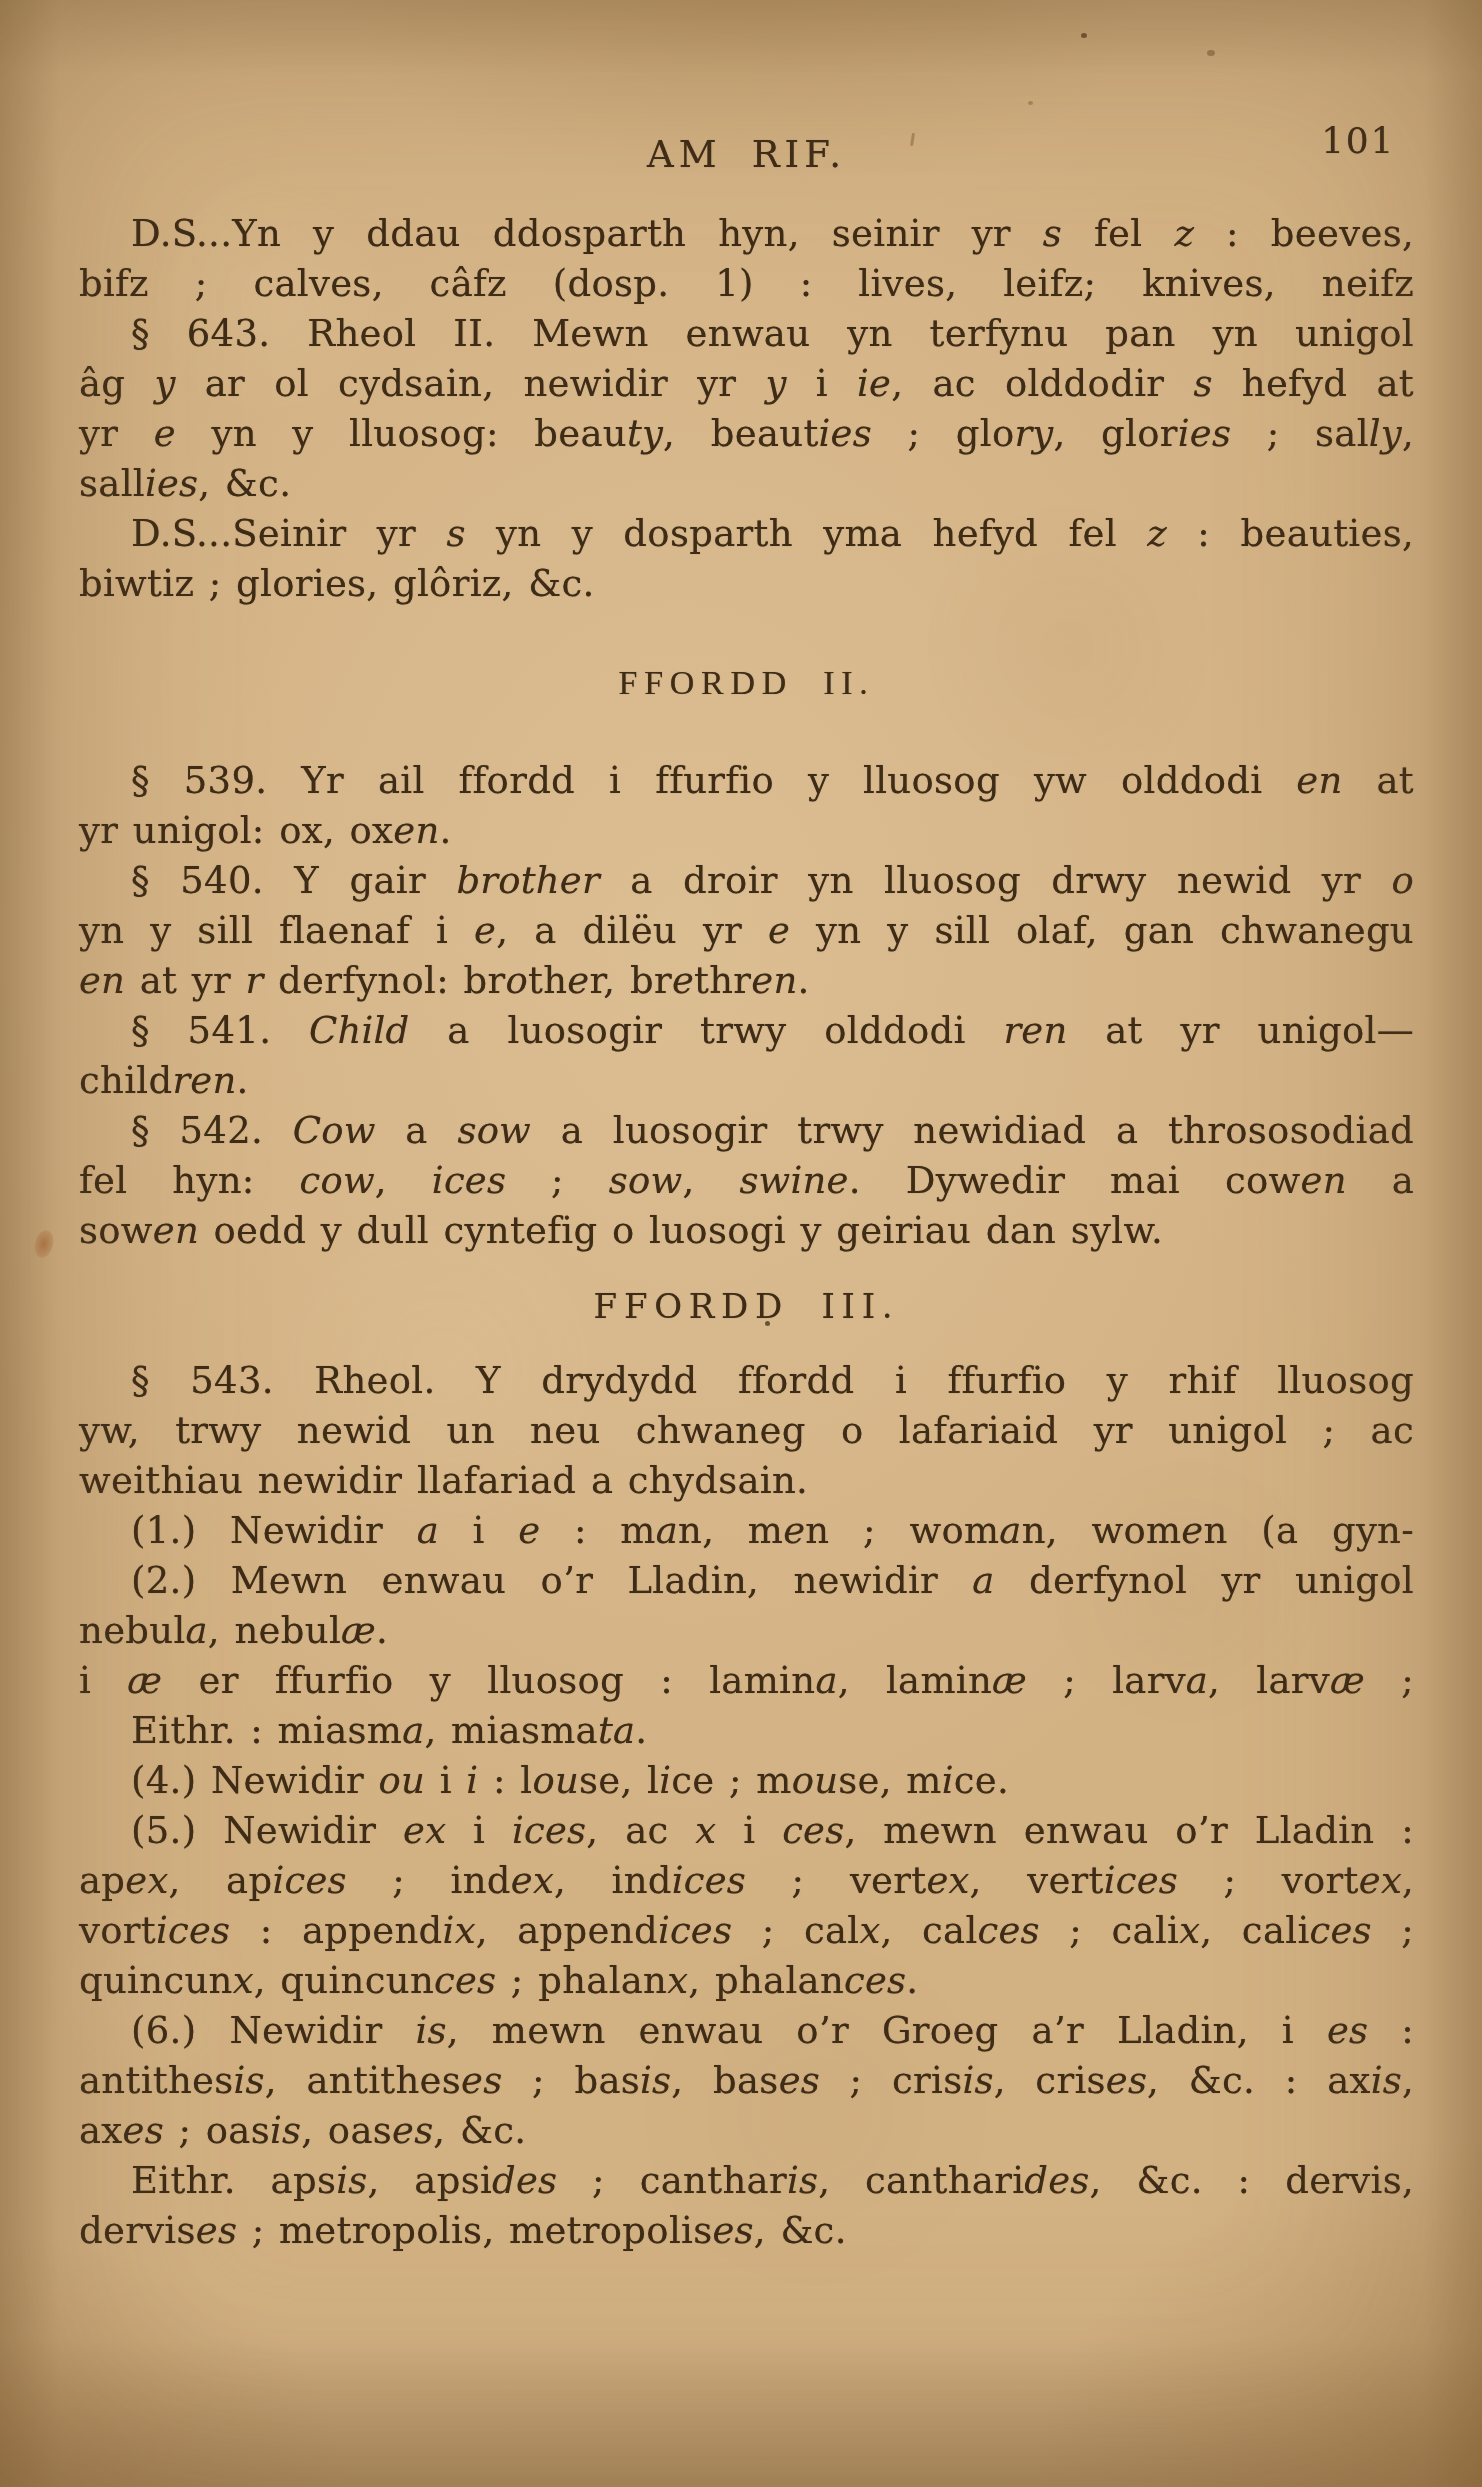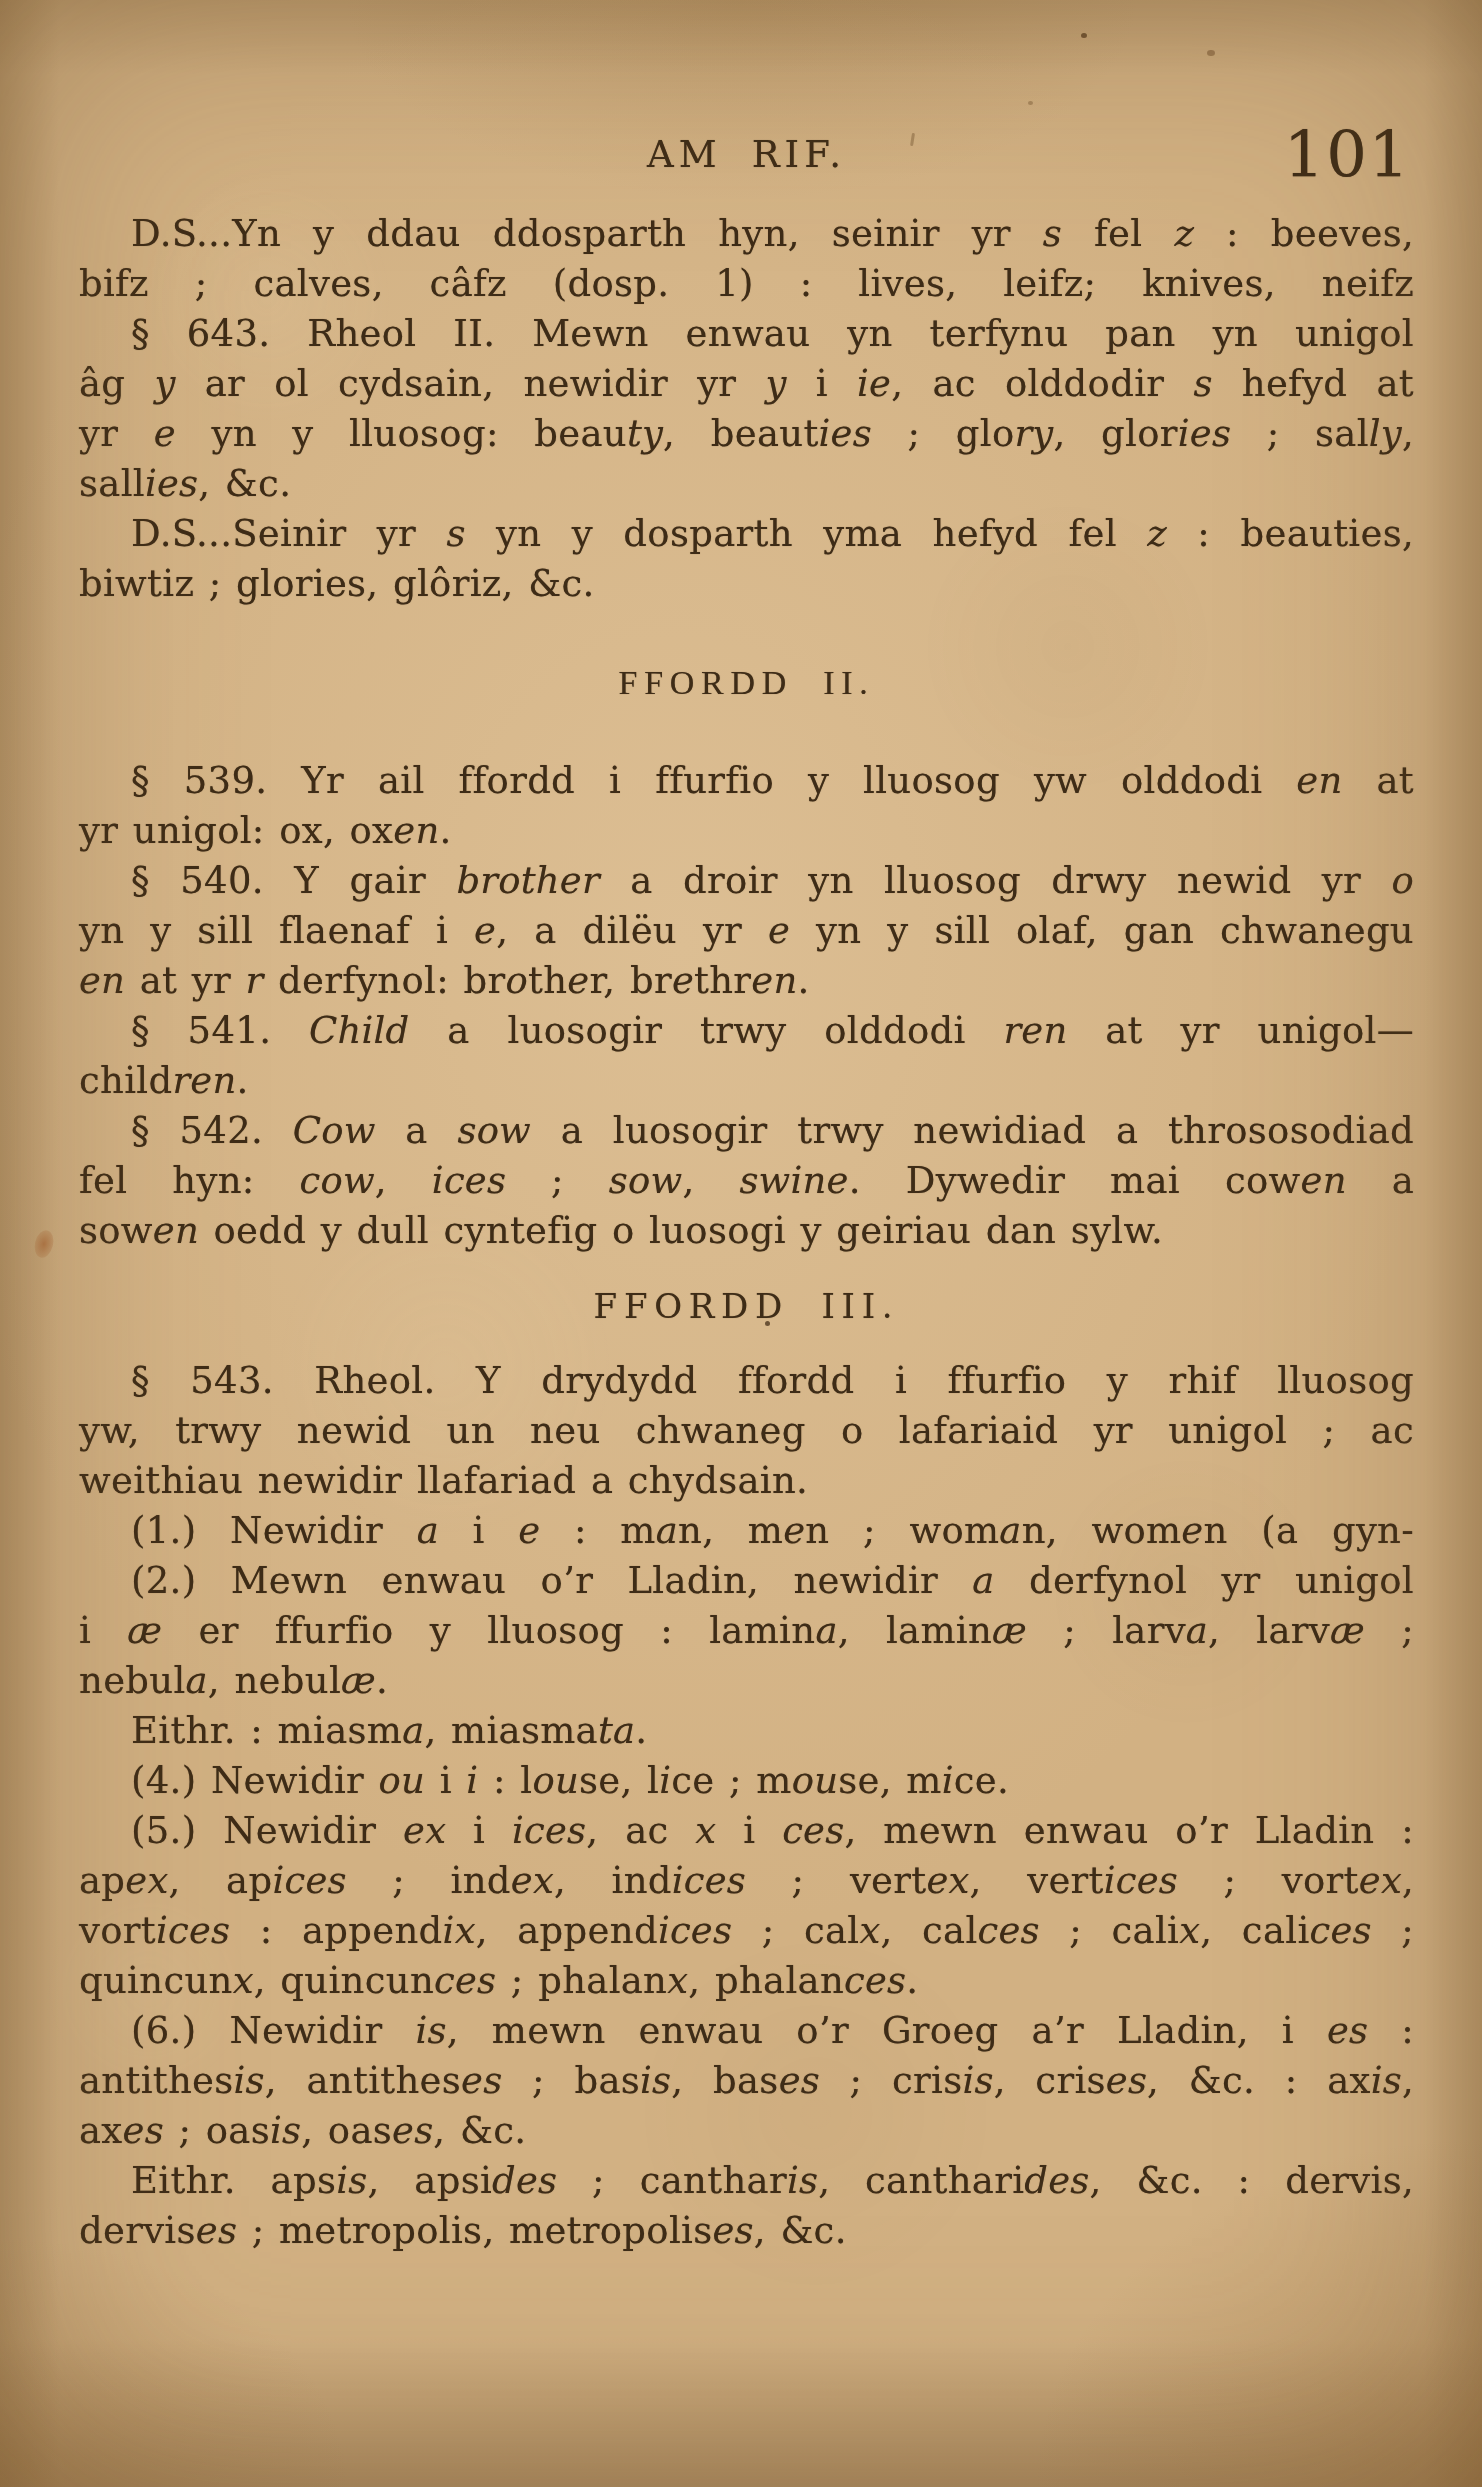--- a/index.html
+++ b/index.html
@@ -43,22 +43,22 @@
   }
 
   header{position:absolute;left:0;top:0;width:100%;}
   .running-title{
     position:absolute;left:79px;top:136px;width:1335px;
     text-align:center;font-size:37px;line-height:1;
     letter-spacing:5px;word-spacing:13.3px;
     text-shadow:0 0 0.8px rgba(62,44,23,.6);
   }
   .page-number{
-    position:absolute;right:72px;top:123px;
-    font-size:64px;line-height:1;letter-spacing:1.7px;
+    position:absolute;right:88px;top:123px;
+    font-size:36px;line-height:1;letter-spacing:1.7px;
     text-shadow:0 0 0.8px rgba(62,44,23,.6);
   }
 
   main{
     position:absolute;left:79px;top:209px;width:1335px;
     font-size:37px;
     letter-spacing:0.3px;word-spacing:2.5px;
     text-shadow:0 0 0.8px rgba(62,44,23,.55);
   }
   .line{height:50px;line-height:50px;white-space:nowrap;}
@@ -115,22 +115,22 @@
       <div class="line">child<i>ren</i>.</div>
       <div class="line indent just">§ 542.  <i>Cow</i> a <i>sow</i> a luosogir trwy newidiad a thrososodiad</div>
       <div class="line just">fel hyn: <i>cow</i>, <i>ices</i> ; <i>sow</i>, <i>swine</i>.  Dywedir mai cow<i>en</i> a</div>
       <div class="line">sow<i>en</i> oedd y dull cyntefig o luosogi y geiriau dan sylw.</div>
       <div class="section-heading heading-2">FFORDD III.</div>
       <div class="line indent just">§ 543.  Rheol.   Y drydydd ffordd i ffurfio y rhif lluosog</div>
       <div class="line just">yw, trwy newid un neu chwaneg o lafariaid yr unigol ; ac</div>
       <div class="line">weithiau newidir llafariad a chydsain.</div>
       <div class="line indent just">(1.)  Newidir <i>a</i> i <i>e</i> : m<i>a</i>n, m<i>e</i>n ; wom<i>a</i>n, wom<i>e</i>n (a gyn-</div>
       <div class="line indent just">(2.)  Mewn enwau o’r Lladin, newidir <i>a</i> derfynol yr unigol</div>
+      <div class="line">nebul<i>a</i>, nebul<i>æ</i>.</div>
       <div class="line just">i <i>æ</i> er ffurfio y lluosog :  lamin<i>a</i>, lamin<i>æ</i> ;  larv<i>a</i>, larv<i>æ</i> ;</div>
-      <div class="line">nebul<i>a</i>, nebul<i>æ</i>.</div>
       <div class="line indent">Eithr. :  miasm<i>a</i>, miasma<i>ta</i>.</div>
       <div class="line indent">(4.)  Newidir <i>ou</i> i <i>i</i> :  l<i>ou</i>se, l<i>i</i>ce ;  m<i>ou</i>se, m<i>i</i>ce.</div>
       <div class="line indent just">(5.)  Newidir <i>ex</i> i <i>ices</i>, ac <i>x</i> i <i>ces</i>, mewn enwau o’r Lladin :</div>
       <div class="line just">ap<i>ex</i>, ap<i>ices</i> ;  ind<i>ex</i>, ind<i>ices</i> ;  vert<i>ex</i>, vert<i>ices</i> ;  vort<i>ex</i>,</div>
       <div class="line just">vort<i>ices</i> : append<i>ix</i>, append<i>ices</i> ;  cal<i>x</i>, cal<i>ces</i> ;  cali<i>x</i>, cali<i>ces</i> ;</div>
       <div class="line">quincun<i>x</i>, quincun<i>ces</i> ;  phalan<i>x</i>, phalan<i>ces</i>.</div>
       <div class="line indent just">(6.)  Newidir <i>is</i>, mewn enwau o’r Groeg a’r Lladin, i <i>es</i> :</div>
       <div class="line just">antithes<i>is</i>, antithes<i>es</i> ;  bas<i>is</i>, bas<i>es</i> ;  cris<i>is</i>, cris<i>es</i>, &amp;c. :  ax<i>is</i>,</div>
       <div class="line">ax<i>es</i> ;  oas<i>is</i>, oas<i>es</i>, &amp;c.</div>
       <div class="line indent just">Eithr.  aps<i>is</i>, apsi<i>des</i> ;  canthar<i>is</i>, canthari<i>des</i>, &amp;c. :  dervis,</div>

